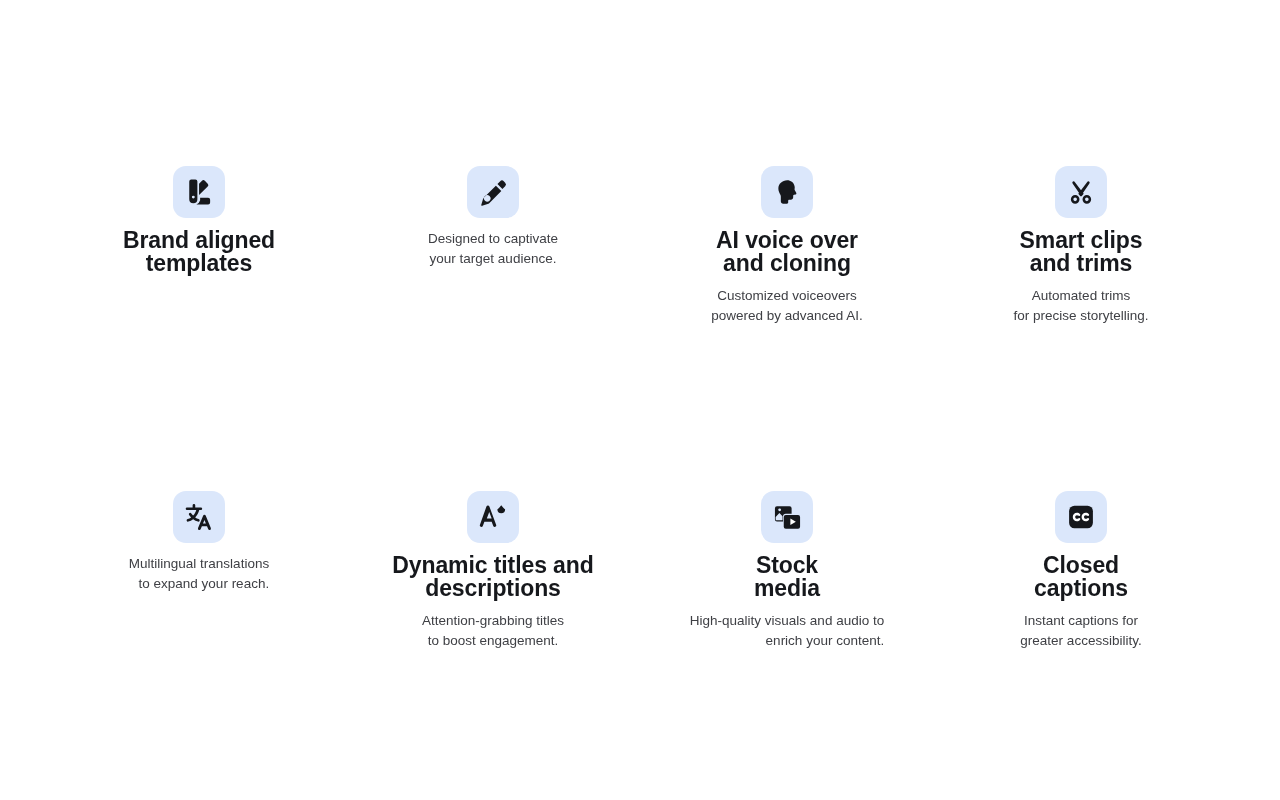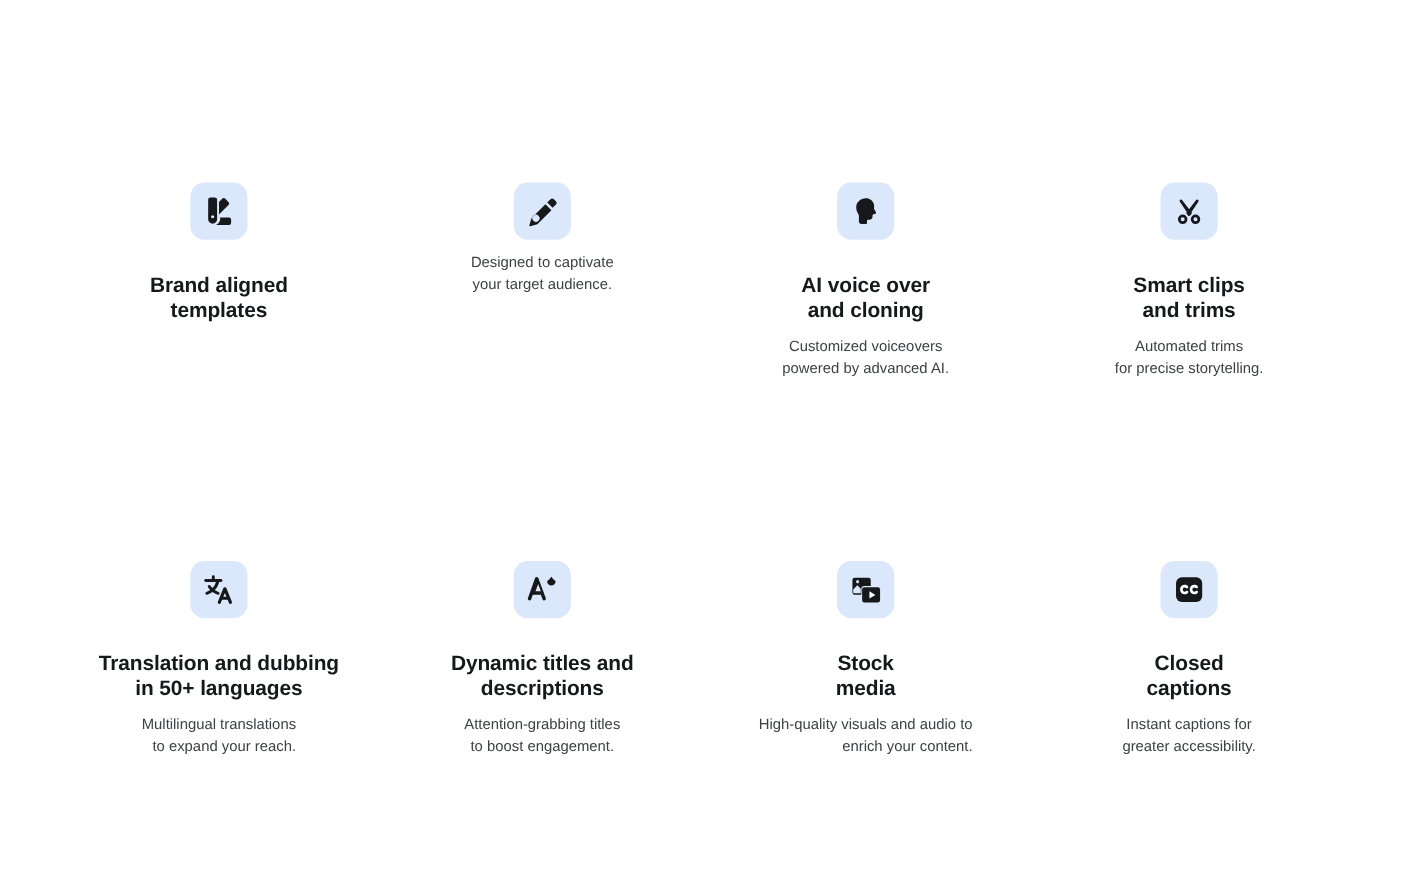--- a/index.html
+++ b/index.html
@@ -56,22 +56,22 @@
     align-items: center;
     justify-content: center;
     flex: 0 0 auto;
   }
 
   .icon-box svg {
     display: block;
   }
 
   .feature-title {
-    margin-top: 30px;
-    font-size: 19px;
+    margin-top: 11px;
+    font-size: 23px;
     line-height: 23px;
     font-weight: 700;
     color: #16181c;
     letter-spacing: -0.1px;
     max-width: 230px;
     white-space: pre-line;
   }
 
   .feature-card.wide .feature-title {
     max-width: 260px;
@@ -151,22 +151,20 @@
 for precise storytelling.</div>
     </div>
 
     <div class="feature-card row-2 wide">
       <div class="icon-box">
         <svg width="30" height="30" viewBox="0 0 24 24" aria-hidden="true">
           <path d="M2.4 4.3h4.5V2.6a1.05 1.05 0 0 1 2.1 0v1.7h4.5a1.05 1.05 0 0 1 0 2.1h-1.3c-.55 2.35-1.7 4.35-3.25 5.9.85.6 1.8 1.07 2.8 1.36a1.05 1.05 0 0 1-.58 2.02 11.3 11.3 0 0 1-3.85-1.95 11.4 11.4 0 0 1-3.85 1.95 1.05 1.05 0 1 1-.58-2.02c1-.3 1.95-.76 2.8-1.36a11 11 0 0 1-1.6-2 1.05 1.05 0 0 1 1.78-1.12c.4.63.87 1.2 1.4 1.7 1.18-1.17 2.08-2.67 2.55-4.48H2.4a1.05 1.05 0 0 1 0-2.1Z" fill="#16181c"></path>
           <path d="M16.35 10.2a1.15 1.15 0 0 1 1.06.72l4.05 9.9a1.15 1.15 0 0 1-2.13.87l-.93-2.27h-4.1l-.93 2.27a1.15 1.15 0 0 1-2.13-.87l4.05-9.9a1.15 1.15 0 0 1 1.06-.72Zm0 4.2-1.17 2.85h2.34l-1.17-2.85Z" fill="#16181c"></path>
         </svg>
       </div>
-      <div class="feature-title">Translation and dubbing
-in 50+ languages</div>
       <div class="feature-desc">Multilingual translations
 to expand your reach.</div>
     </div>
 
     <div class="feature-card row-2">
       <div class="icon-box">
         <svg width="30" height="30" viewBox="0 0 24 24" aria-hidden="true">
           <path d="M9.1 3.6a1.25 1.25 0 0 0-2.34 0L1.5 18.3a1.25 1.25 0 0 0 2.34.86l1.28-3.46h5.82l1.28 3.46a1.25 1.25 0 0 0 2.34-.86L9.1 3.6Zm-2.06 9.6 1.96-5.3 1.96 5.3H7.04Z" fill="#16181c"></path>
           <path d="M18.6 2.6c.9 1.3 1.95 2.35 3.1 3.3a2.6 2.6 0 1 1-6.2 0c1.15-.95 2.2-2 3.1-3.3Z" fill="#16181c"></path>
         </svg>

